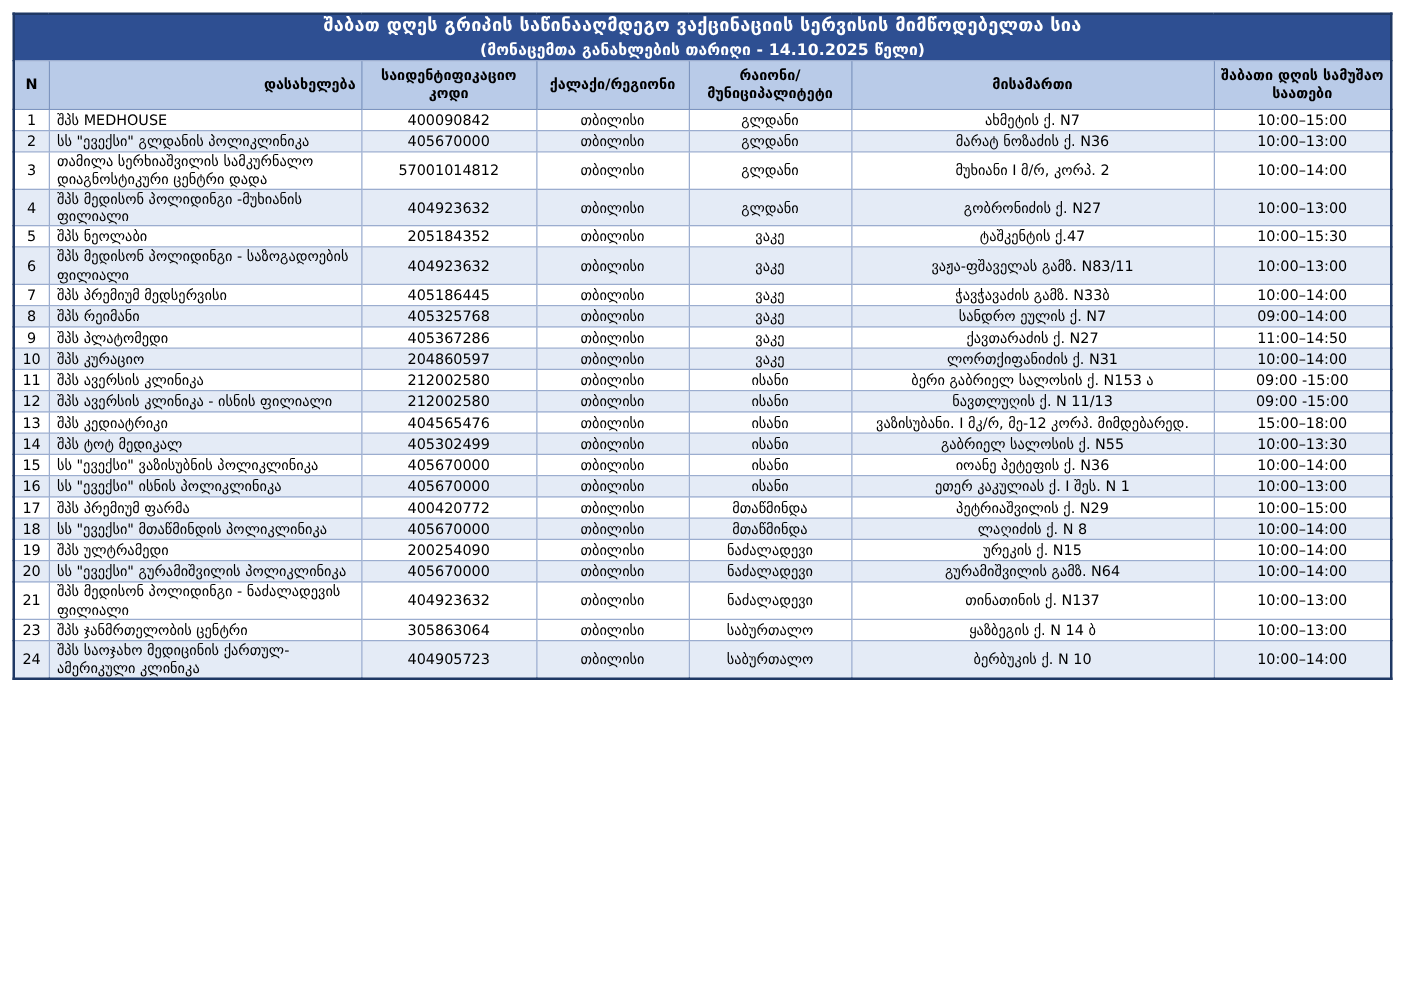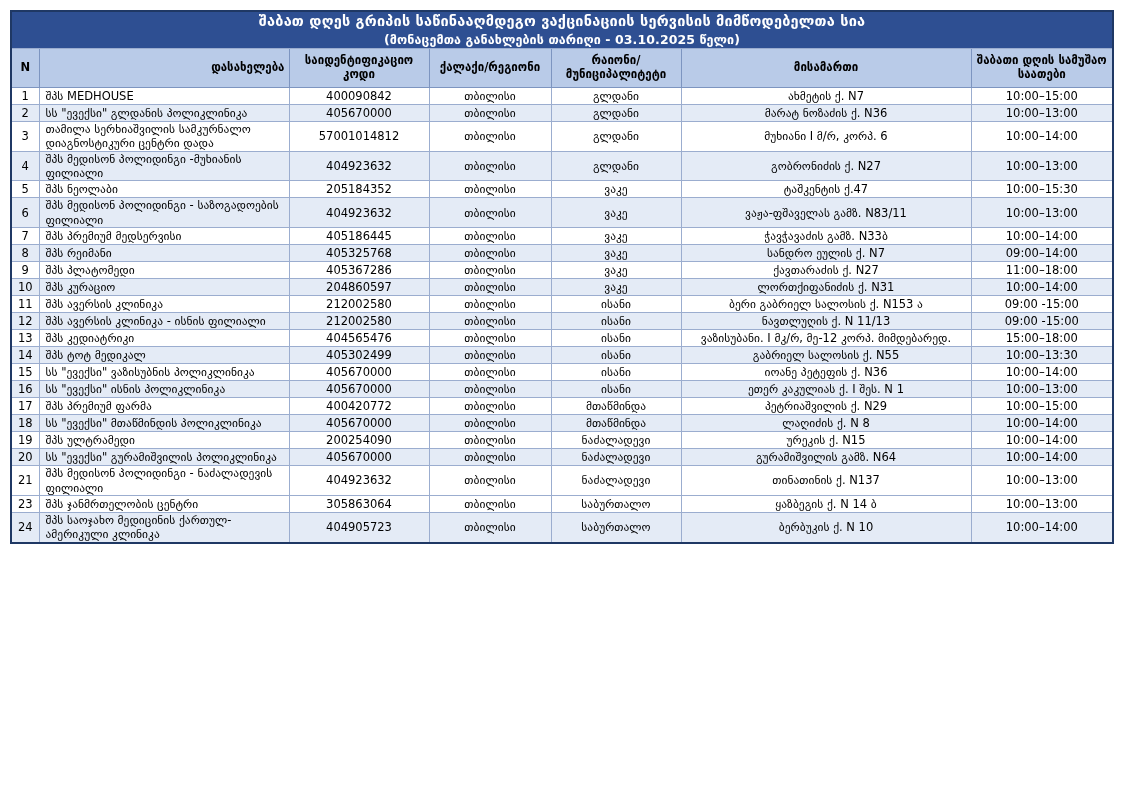--- a/index.html
+++ b/index.html
@@ -113,21 +113,21 @@
         <col class="w-code">
         <col class="w-city">
         <col class="w-muni">
         <col class="w-addr">
         <col class="w-hours">
     </colgroup>
     <thead>
       <tr>
         <th class="title-cell" colspan="7">
           <div class="title-main">შაბათ დღეს გრიპის საწინააღმდეგო ვაქცინაციის სერვისის მიმწოდებელთა სია</div>
-          <div class="title-sub">(მონაცემთა განახლების თარიღი - 03.10.2025 წელი)</div>
+          <div class="title-sub">(მონაცემთა განახლების თარიღი - 14.10.2025 წელი)</div>
         </th>
       </tr>
     </thead>
     <thead class="col-head">
       <tr>
         <th>N</th>
         <th class="left">დასახელება</th>
         <th>საიდენტიფიკაციო კოდი</th>
         <th>ქალაქი/რეგიონი</th>
         <th>რაიონი/მუნიციპალიტეტი</th>
@@ -153,21 +153,21 @@
           <td class="c-muni">გლდანი</td>
           <td class="c-addr">მარატ ნოზაძის ქ. N36</td>
           <td class="c-hours">10:00–13:00</td>
         </tr>
         <tr>
           <td class="c-n">3</td>
           <td class="c-name">თამილა სერხიაშვილის სამკურნალო დიაგნოსტიკური ცენტრი დადა</td>
           <td class="c-code">57001014812</td>
           <td class="c-city">თბილისი</td>
           <td class="c-muni">გლდანი</td>
-          <td class="c-addr">მუხიანი I მ/რ, კორპ. 6</td>
+          <td class="c-addr">მუხიანი I მ/რ, კორპ. 2</td>
           <td class="c-hours">10:00–14:00</td>
         </tr>
         <tr class="alt">
           <td class="c-n">4</td>
           <td class="c-name">შპს მედისონ პოლიდინგი -მუხიანის ფილიალი</td>
           <td class="c-code">404923632</td>
           <td class="c-city">თბილისი</td>
           <td class="c-muni">გლდანი</td>
           <td class="c-addr">გობრონიძის ქ. N27</td>
           <td class="c-hours">10:00–13:00</td>
@@ -208,21 +208,21 @@
           <td class="c-addr">სანდრო ეულის ქ. N7</td>
           <td class="c-hours">09:00–14:00</td>
         </tr>
         <tr>
           <td class="c-n">9</td>
           <td class="c-name">შპს პლატომედი</td>
           <td class="c-code">405367286</td>
           <td class="c-city">თბილისი</td>
           <td class="c-muni">ვაკე</td>
           <td class="c-addr">ქავთარაძის ქ. N27</td>
-          <td class="c-hours">11:00–18:00</td>
+          <td class="c-hours">11:00–14:50</td>
         </tr>
         <tr class="alt">
           <td class="c-n">10</td>
           <td class="c-name">შპს კურაციო</td>
           <td class="c-code">204860597</td>
           <td class="c-city">თბილისი</td>
           <td class="c-muni">ვაკე</td>
           <td class="c-addr">ლორთქიფანიძის  ქ. N31</td>
           <td class="c-hours">10:00–14:00</td>
         </tr>

